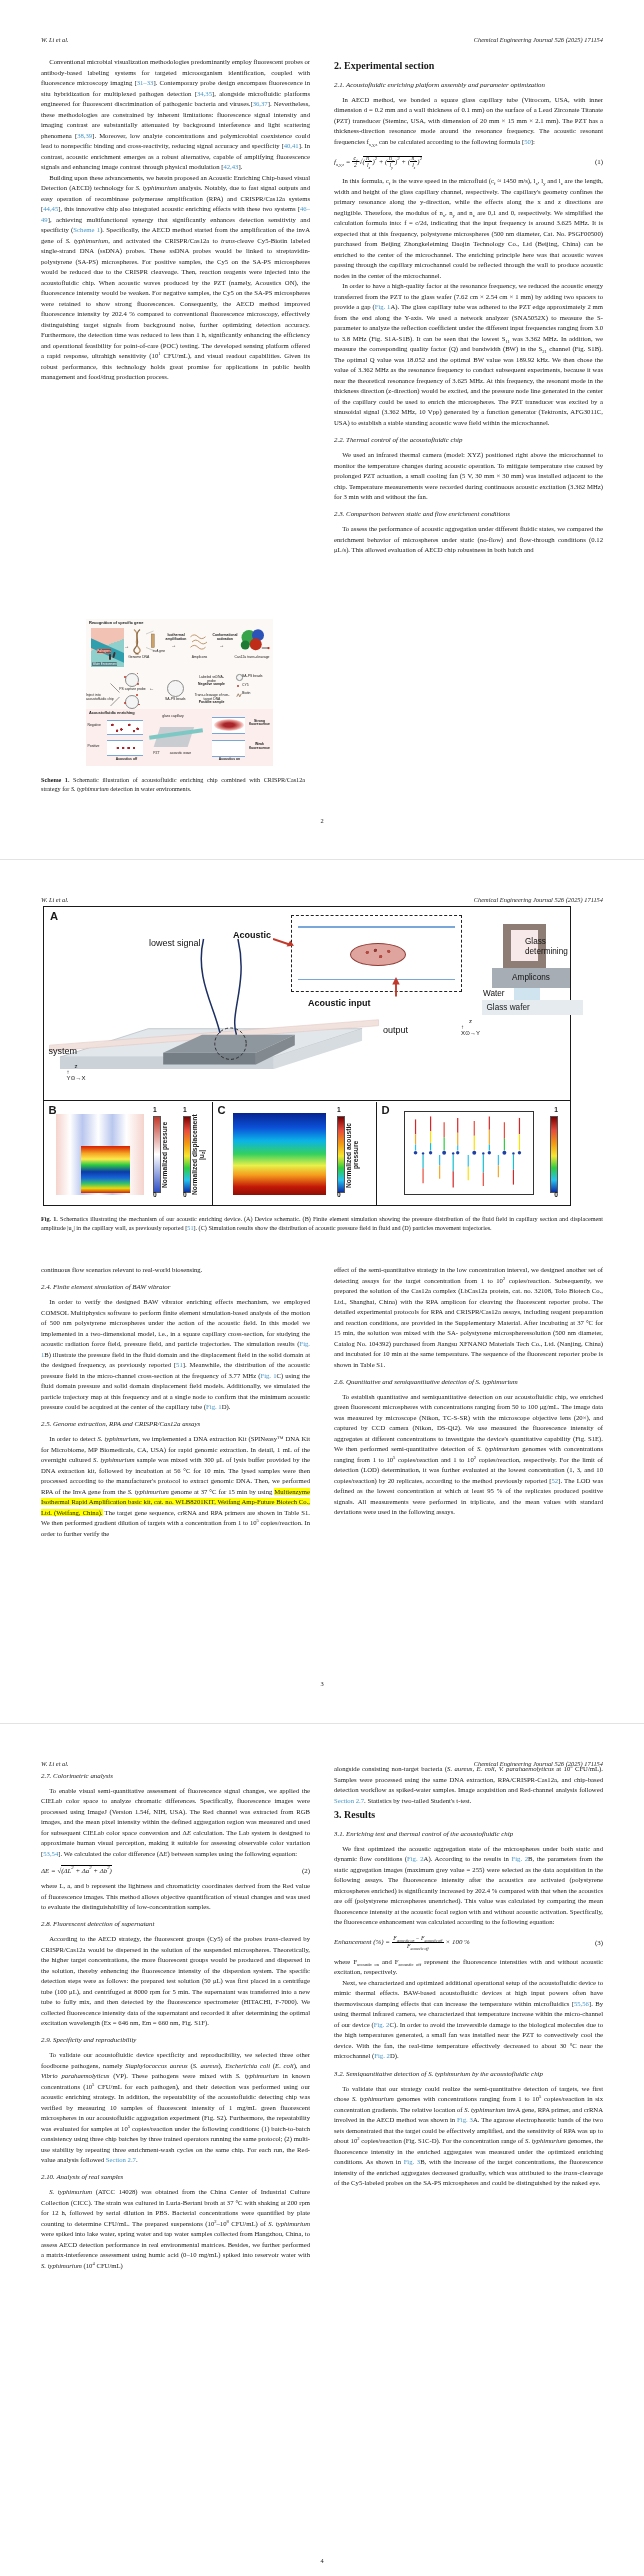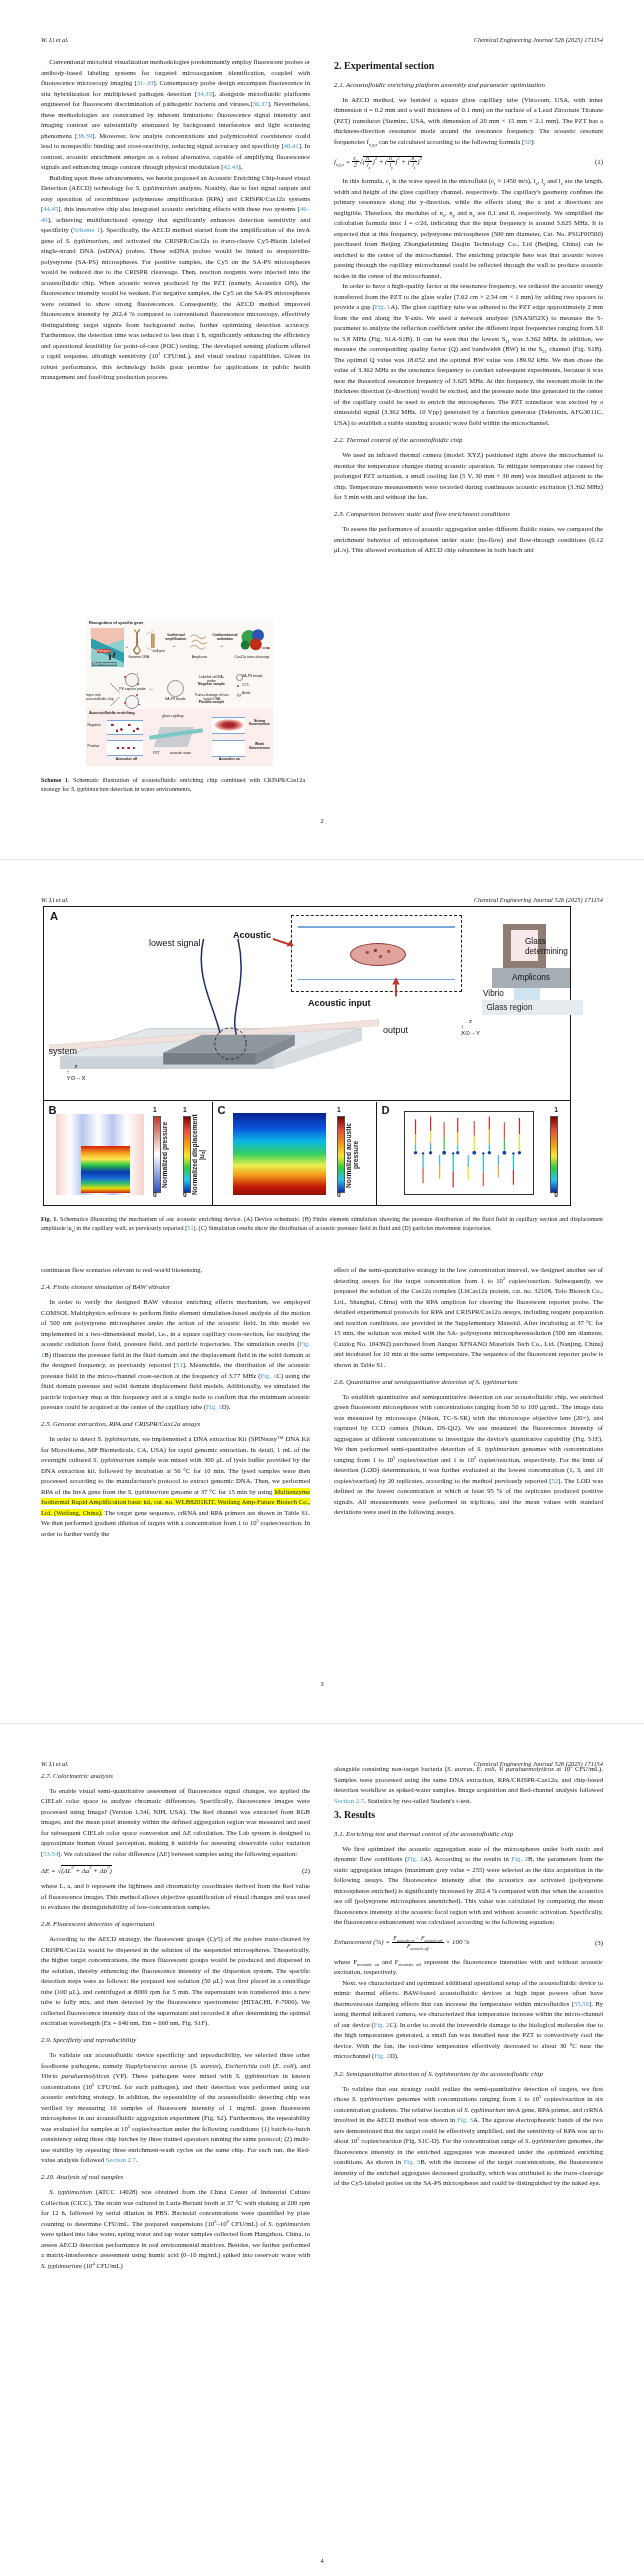--- a/index.html
+++ b/index.html
@@ -273,22 +273,22 @@
       <svg width="12" height="21" style="position:absolute;left:346px;top:70px;" viewBox="0 0 16 28">
         <line x1="8" y1="26" x2="8" y2="6" stroke="#c0392b" stroke-width="2.5"></line>
           <polygon points="8,0 3,10 13,10" fill="#c0392b"></polygon>
       </svg>
       <div class="gcap-outer">
           <div class="gcap-inner"></div>
         </div>
       <span class="flabel" style="left:481px;top:30px;width:42px;line-height:9.7px;">Glass determining</span>
       <div class="trans-bar"><span>Amplicons</span></div>
       <div class="spacer-bk"></div>
-      <span class="flabel" style="left:439px;top:82px;">Vibrio</span>
-      <div class="wafer-bar"><span>Glass region</span></div>
+      <span class="flabel" style="left:439px;top:82px;">Water</span>
+      <div class="wafer-bar"><span>Glass wafer</span></div>
       <div class="axes" style="left:417px;top:111px;">
         <div style="text-align:center;">z</div>
         <div>↑</div>
         <div>X⊙→Y</div>
       </div>
     </div>
     <div class="prow">
       <div class="pB">
         <div class="plabel" style="left:4.5px;top:2.2px;">B</div>
         <div class="fieldB">

